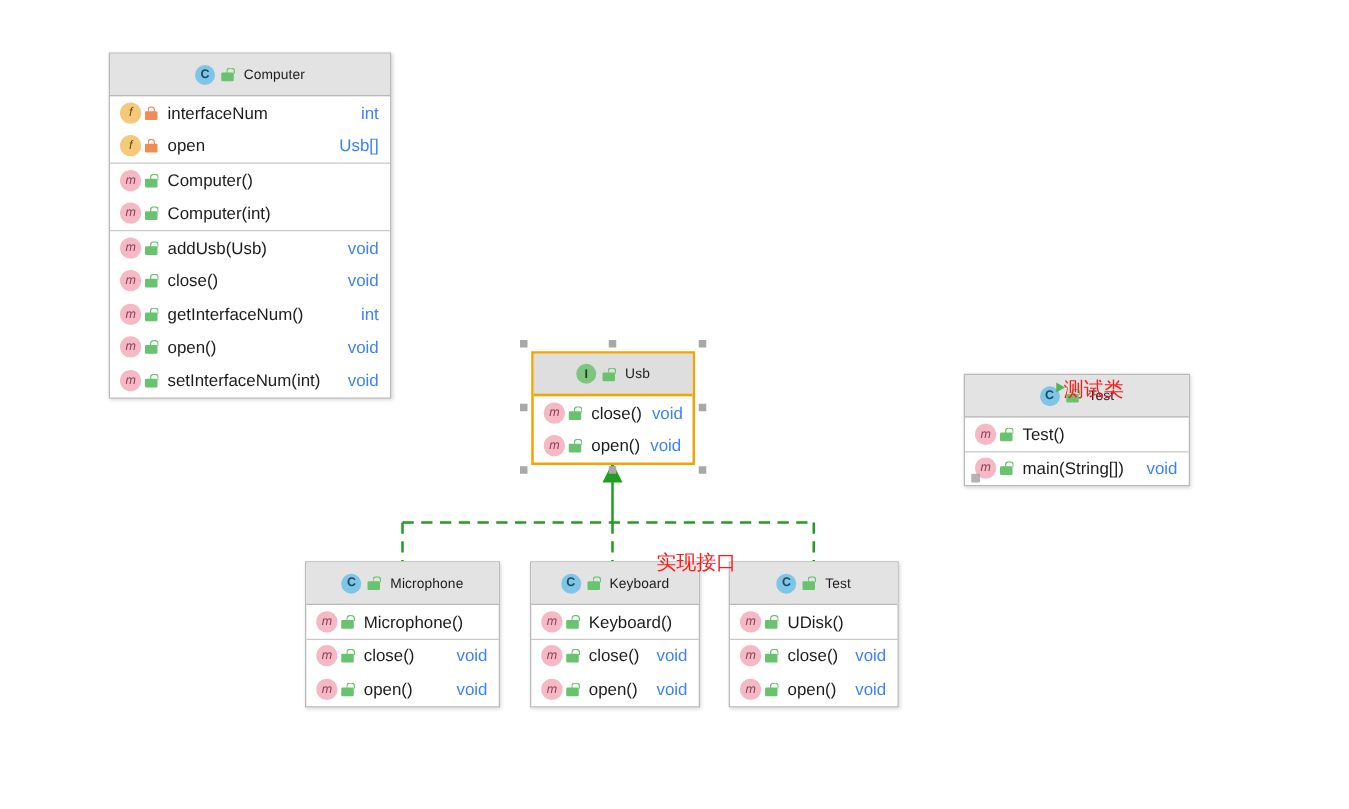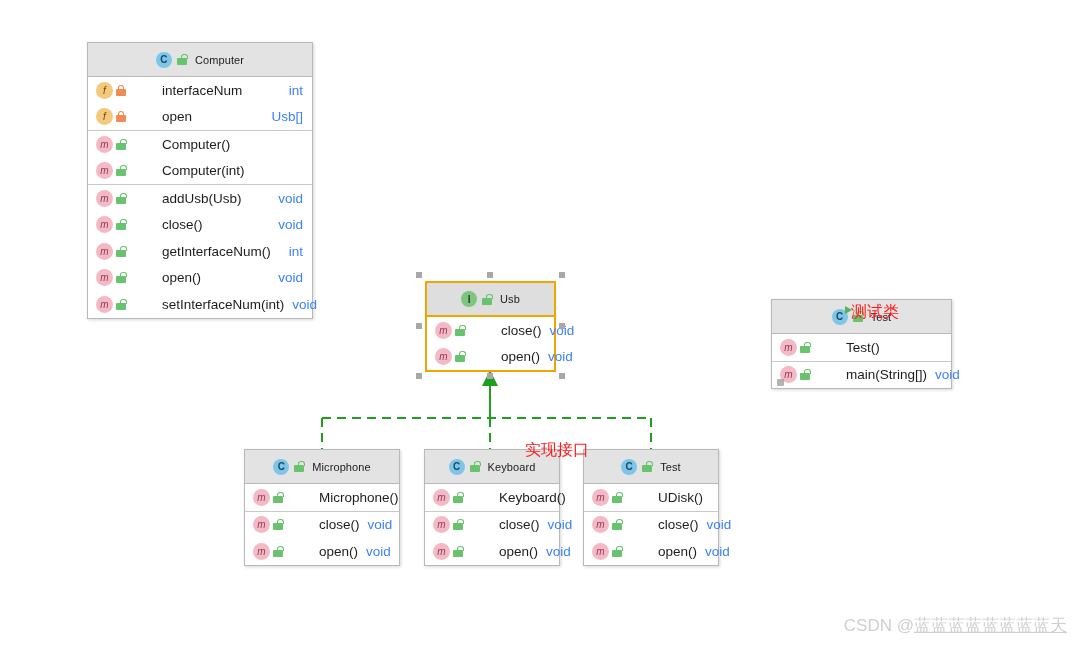--- a/index.html
+++ b/index.html
@@ -70,21 +70,21 @@
   .uml-row {
     height: 26.5px;
     display: flex;
     align-items: center;
     padding: 0 9px 0 8px;
     box-sizing: border-box;
     font-size: 13.5px;
     color: #1c1c1c;
     white-space: nowrap;
   }
-  .row-name { flex: 0 1 auto; margin-left: 28px; }
+  .row-name { flex: 0 1 auto; }
   .row-spacer { flex: 1 1 auto; min-width: 8px; }
   .row-type { flex: 0 0 auto; color: #3b82f6; }
 
   
   .ico {
     flex: 0 0 auto;
     display: inline-block;
     position: relative;
   }
   .ico-member {
@@ -540,17 +540,14 @@
         <span class="row-name">open()</span>
         <span class="row-spacer"></span>
         <span class="row-type">void</span>
       </div>
     </div>
   </div>
 
   <div class="annotation" style="left:525px; top:406px;">实现接口</div>
   <div class="annotation" style="left:851px; top:268px;">测试类</div>
 
-  <div id="watermark">
-    <span>CSDN @</span><span class="user">蓝蓝蓝蓝蓝蓝蓝蓝天</span>
-  </div>
 
 </div>
 
 </body></html>

